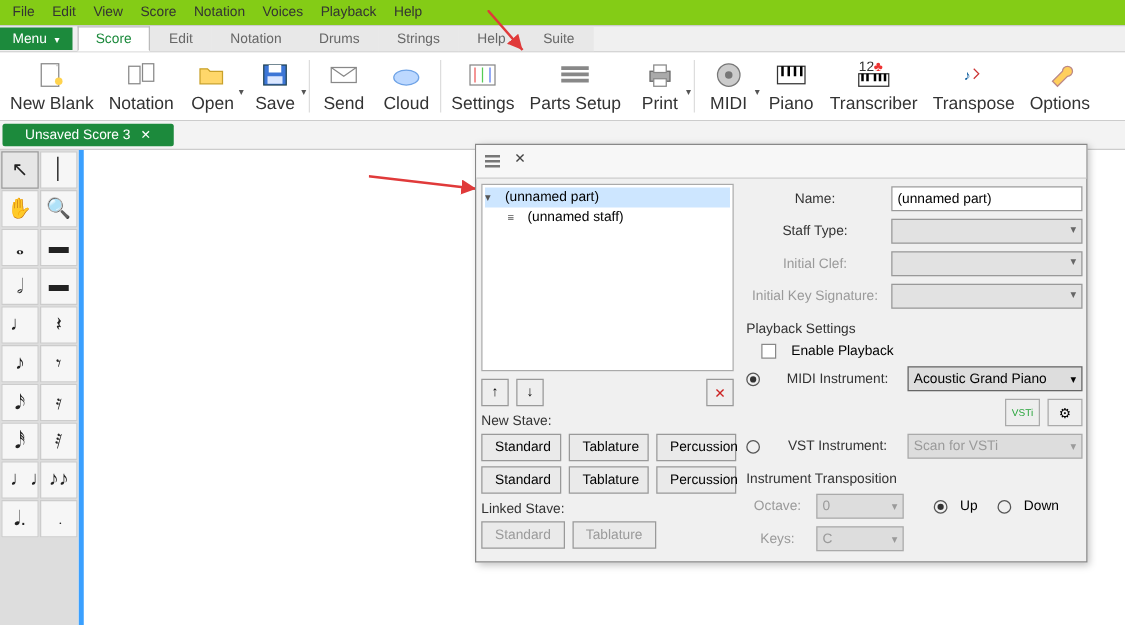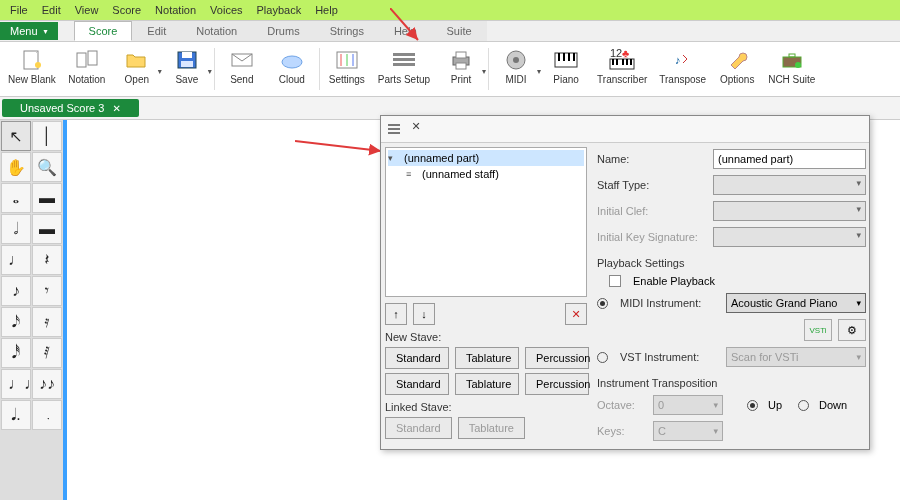--- a/index.html
+++ b/index.html
@@ -1,27 +1,27 @@
 <!DOCTYPE html>
 <html><head>
 <meta charset="utf-8">
 <style>
   * { box-sizing: border-box; margin: 0; padding: 0; font-family: "Segoe UI", Tahoma, sans-serif; font-size: 11px; }
   body { width: 900px; height: 500px; background: #fff; overflow: hidden; position: relative; }
-  .menubar { display: flex; gap: 2px; padding: 2px 4px; background: #bef264; color: #333; }
+  .menubar { display: flex; gap: 2px; padding: 2px 4px; background: #84cc16; color: #333; }
   .menubar span { padding: 2px 6px; cursor: default; }
   .tabbar { display: flex; align-items: center; background: #f0f0f0; border-top: 1px solid #ccc; border-bottom: 1px solid #ccc; height: 22px; }
-  .menu-btn { background: #1c8a3c; color: #fff; padding: 3px 10px; display:flex; align-items:center; gap:6px; margin-right:16px; }
+  .menu-btn { background: #1c8a3c; color: #fff; padding: 3px 10px; display:flex; align-items:center; gap:6px; margin-right:4px; }
   .menu-btn::after { content:"▾"; font-size:8px;}
   .tab { padding: 3px 14px; color: #666; background:#e8e8e8; border:1px solid transparent; }
   .tab.active { background:#fff; border:1px solid #bbb; border-bottom:1px solid #fff; color:#1c8a3c; }
   .toolbar { display:flex; align-items:flex-start; padding:4px 2px; background:#fff; border-bottom:1px solid #ccc; gap:0; }
   .tbtn { display:flex; flex-direction:column; align-items:center; gap:2px; padding:2px 6px; min-width:50px; position:relative; }
   .tbtn .ico { width:28px; height:24px; display:flex; align-items:center; justify-content:center; }
-  .tbtn .cap { color:#333; font-size:10px; white-space:nowrap; }
+  .tbtn .cap { color:#333; font-size:14px; white-space:nowrap; }
   .tbtn-sep { width:1px; height:42px; background:#ddd; margin:2px 2px; }
   .drop-caret { position:absolute; right:0; top:50%; font-size:8px; color:#555; }
   .doc-tab-bar { background:#f3f3f3; padding:2px; border-bottom:1px solid #ccc; }
   .doc-tab { display:inline-flex; align-items:center; background:#1c8a3c; color:#fff; padding:3px 18px; gap:8px; border-radius:2px; }
   .doc-tab .x { font-size:10px; }
   .workarea { display:flex; height:calc(500px - 22px - 22px - 50px - 24px); }
   .palette { display:grid; grid-template-columns: 30px 30px; grid-auto-rows:30px; gap:1px; background:#ddd; padding:1px; }
   .pcell { background:#f6f6f6; display:flex; align-items:center; justify-content:center; font-size:16px; color:#222; border:1px solid #ccc; }
   .pcell.pressed { background:#e6e6e6; border:1px solid #999; }
   .canvas { flex:1; background:#fff; position:relative; border-left:4px solid #3aa0ff; }
@@ -39,21 +39,21 @@
   .tree-row.child { padding-left:18px; }
   .arrowbar { display:flex; align-items:center; margin-top:6px; gap:6px; }
   .sq { width:22px; height:22px; border:1px solid #999; background:#eee; display:flex; align-items:center; justify-content:center; font-size:11px;}
   .sq.red { margin-left:auto; color:#c22; }
   .section-lbl { margin-top:6px; color:#333; }
   .btnrow { display:flex; gap:6px; margin-top:4px; }
   .btn { border:1px solid #999; background:#eaeaea; padding:4px 10px; min-width:64px; text-align:left; }
   .btn.dis { color:#9a9a9a; }
   .right { flex:1; padding:6px 8px 8px 6px; display:flex; flex-direction:column; gap:6px; }
   .frow { display:flex; align-items:center; gap:6px; }
-  .flabel { width:110px; color:#333; }
+  .flabel { width:110px; color:#333;text-align:center; }
   .flabel.dis { color:#9a9a9a; }
   .input { flex:1; height:20px; border:1px solid #999; background:#fff; padding:2px 4px; }
   .combo { flex:1; height:20px; border:1px solid #999; background:#e2e2e2; position:relative; }
   .combo::after { content:"▾"; position:absolute; right:4px; top:2px; font-size:9px; color:#666; }
   .iconbtn { width:28px; height:22px; border:1px solid #aaa; background:#eee; display:flex; align-items:center; justify-content:center; }
   .grp-title { font-size:11px; color:#333; margin-top:4px; }
   .chk { width:12px; height:12px; border:1px solid #888; background:#fff; display:inline-block; }
   .radio { width:11px; height:11px; border:1px solid #555; border-radius:50%; display:inline-flex; align-items:center; justify-content:center; }
   .radio.sel::after { content:""; width:5px; height:5px; background:#333; border-radius:50%; }
   .combo2 { width:120px; height:20px; border:1px solid #666; background:#ddd; display:flex; align-items:center; padding:0 4px; position:relative; }
@@ -229,30 +229,20 @@
       </div>
       <div class="cap">Transpose</div>
     </div>
   <div class="tbtn">
       <div class="ico">
         <svg width="24" height="22">
           <path d="M6 16l8-8a4 4 0 114 4l-8 8z" fill="#ffcf5c" stroke="#b88"></path>
         </svg>
       </div>
       <div class="cap">Options</div>
-    </div>
-  <div class="tbtn">
-      <div class="ico">
-        <svg width="24" height="22">
-          <rect x="3" y="8" width="18" height="10" fill="#8a6b4a" stroke="#5a3"></rect>
-          <rect x="9" y="5" width="6" height="3" fill="none" stroke="#5a3"></rect>
-          <circle cx="18" cy="16" r="3" fill="#4c4"></circle>
-        </svg>
-      </div>
-      <div class="cap">NCH Suite</div>
     </div>
 </div>
 
 <div class="doc-tab-bar">
   <div class="doc-tab">
     <span>Unsaved Score 3</span>
     <span class="x">✕</span>
   </div>
 </div>
 

